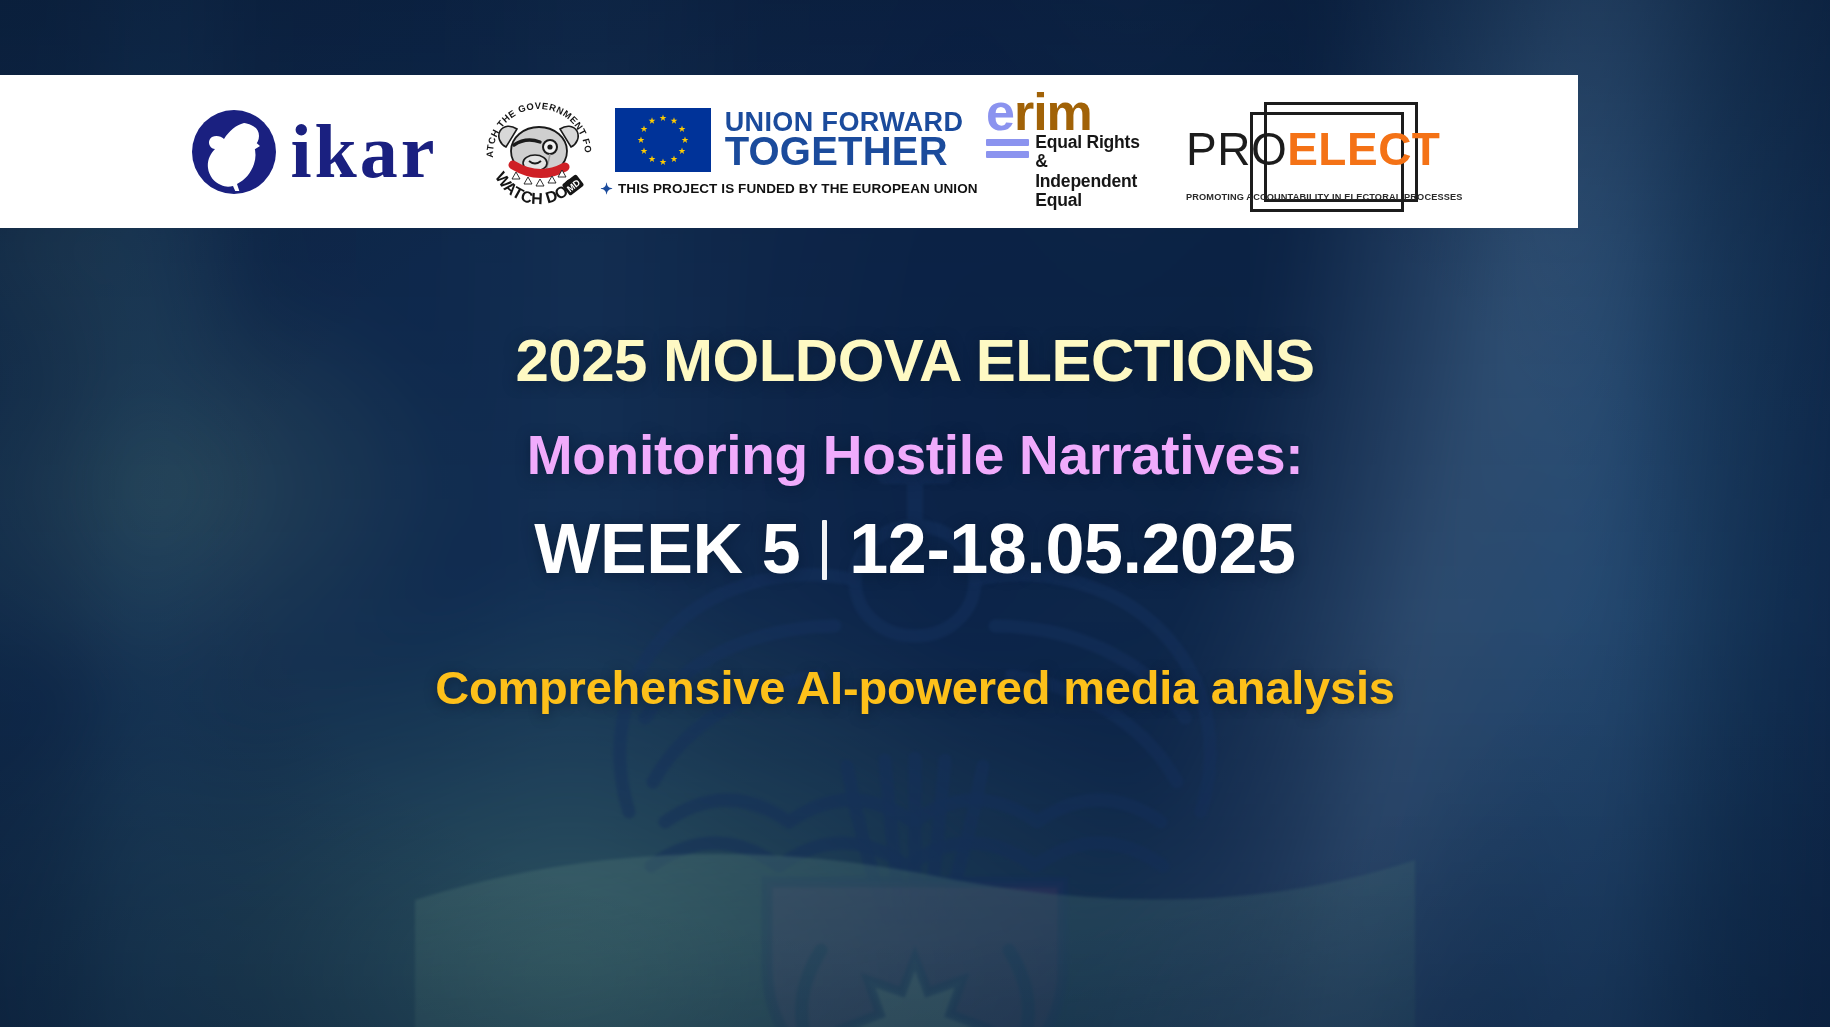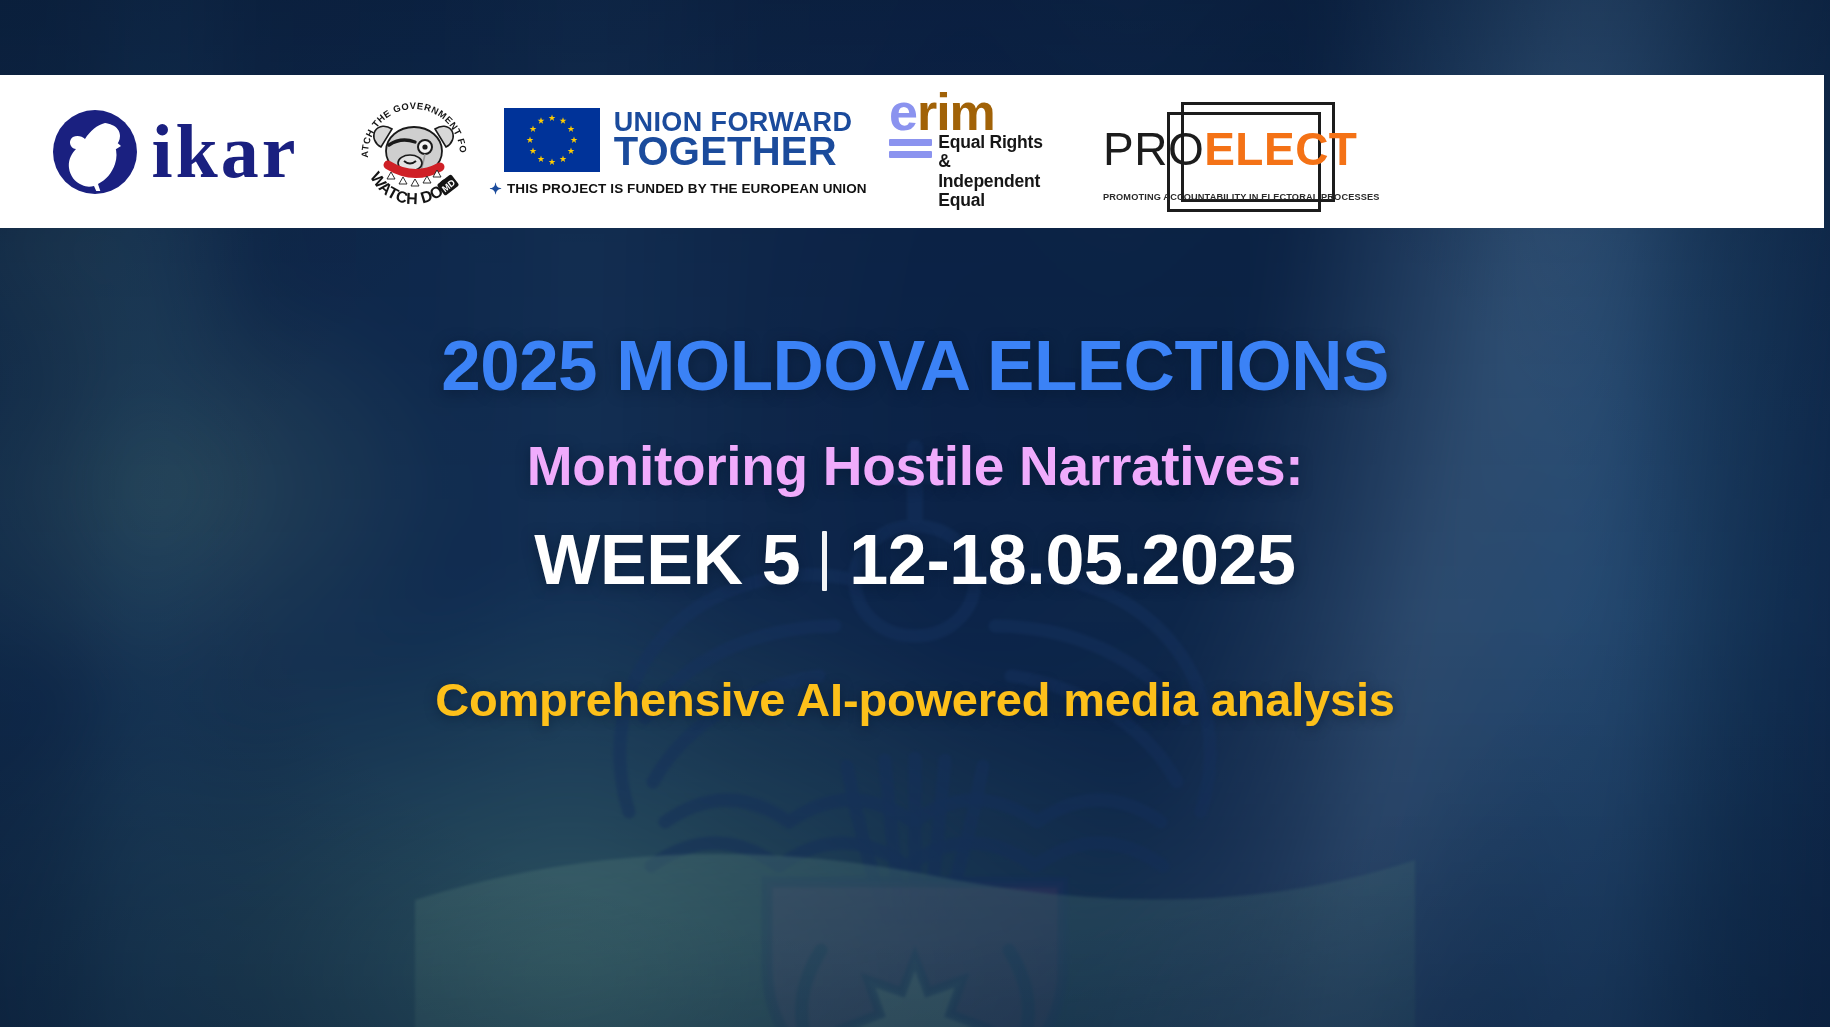--- a/index.html
+++ b/index.html
@@ -65,25 +65,26 @@
     mix-blend-mode:multiply;
   }
   .bg-vignette {
     position:absolute; inset:0;
     background:radial-gradient(ellipse 1250px 780px at 50% 52%, rgba(0,0,0,0) 52%, rgba(6,24,48,0.40) 100%);
   }
 
   
   .logo-bar {
     position:absolute; left:0; top:75px;
-    width:1824px; height:153px;
+    width:1578px; height:153px;
     background:#ffffff;
     display:flex;
     align-items:center;
-    gap:14px;
+    justify-content:center;
+    gap:0;
   }
   .logo-slot { display:flex; align-items:center; justify-content:center; height:153px; }
 
   
   .logo-ikar { width:330px; gap:14px; padding-left:22px; }
   .ikar-mark {
     position:relative;
     width:84px; height:84px;
     border-radius:50%;
     background:#1a2080;
@@ -170,24 +171,24 @@
   }
 
   
   .hero {
     position:absolute; left:0; top:228px;
     width:1830px; height:799px;
     text-align:center;
     padding-top:102px;
   }
   .hero-title {
-    font-size:71px;
+    font-size:60px;
     font-weight:700;
     letter-spacing:-0.5px;
-    color:#3b82f6;
+    color:#fef9c3;
     line-height:1.02;
     text-shadow:0 2px 14px rgba(6,22,45,0.55);
   }
   .hero-sub {
     margin-top:36px;
     font-size:55px;
     font-weight:700;
     color:#f0abfc;
     letter-spacing:-0.3px;
     line-height:1.05;

